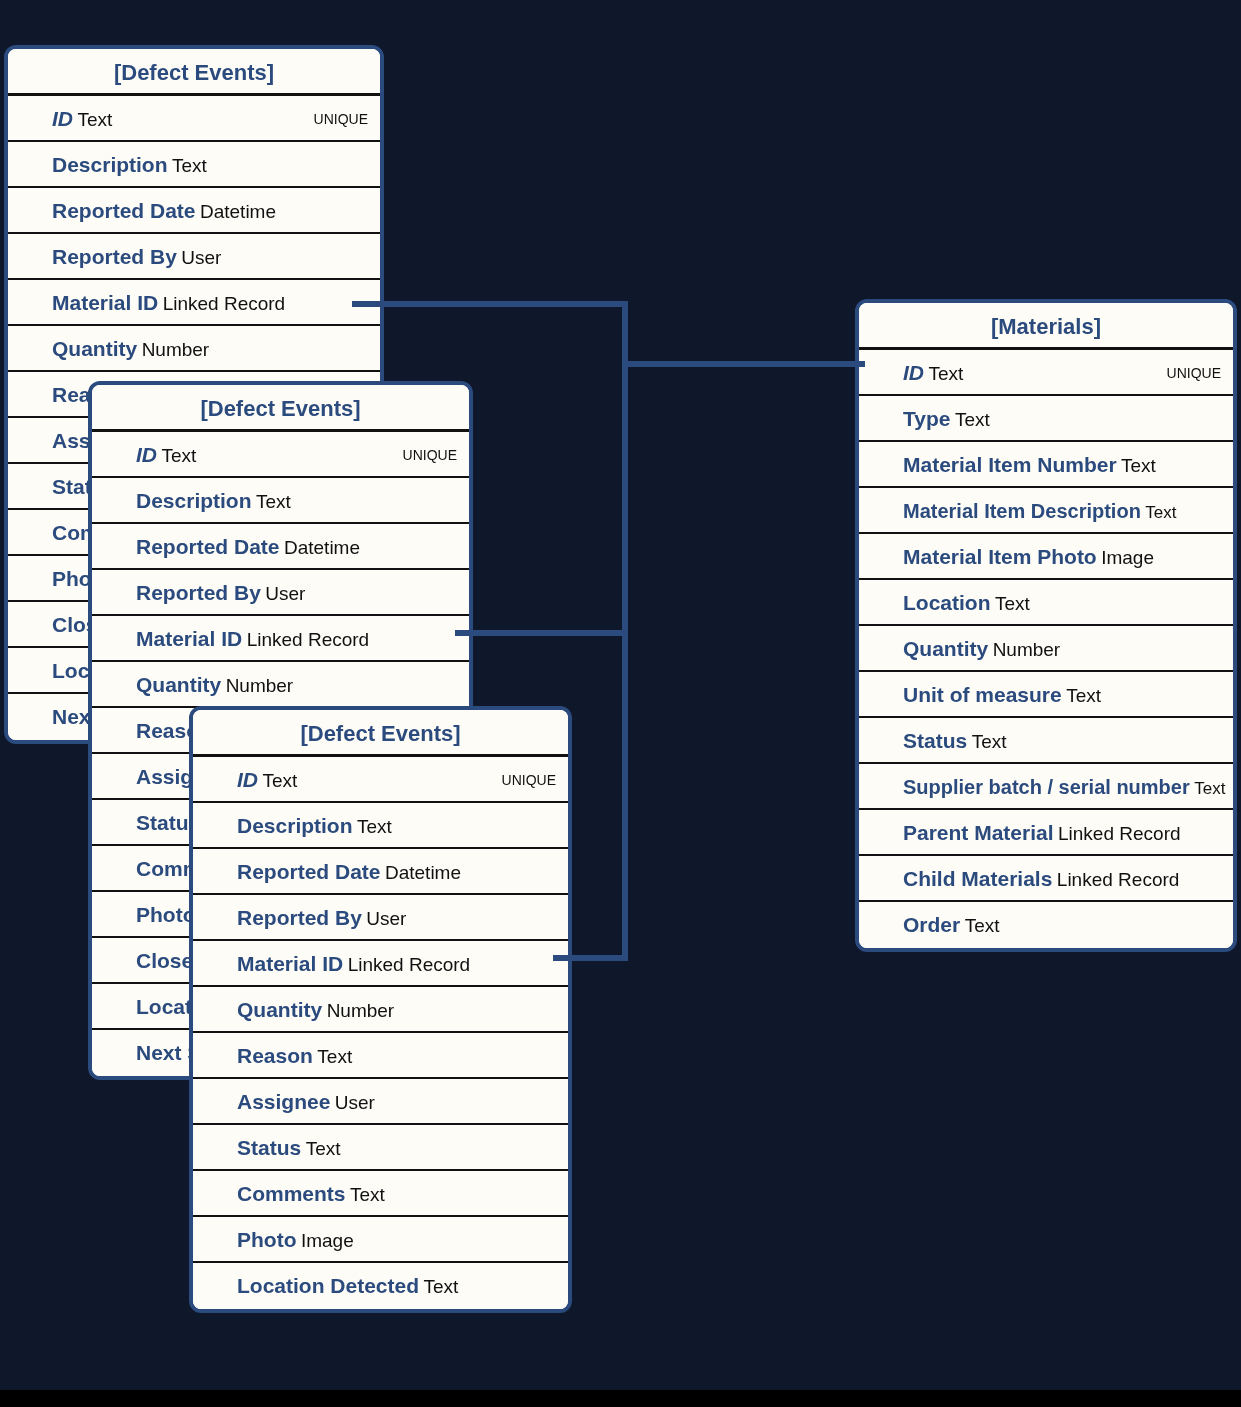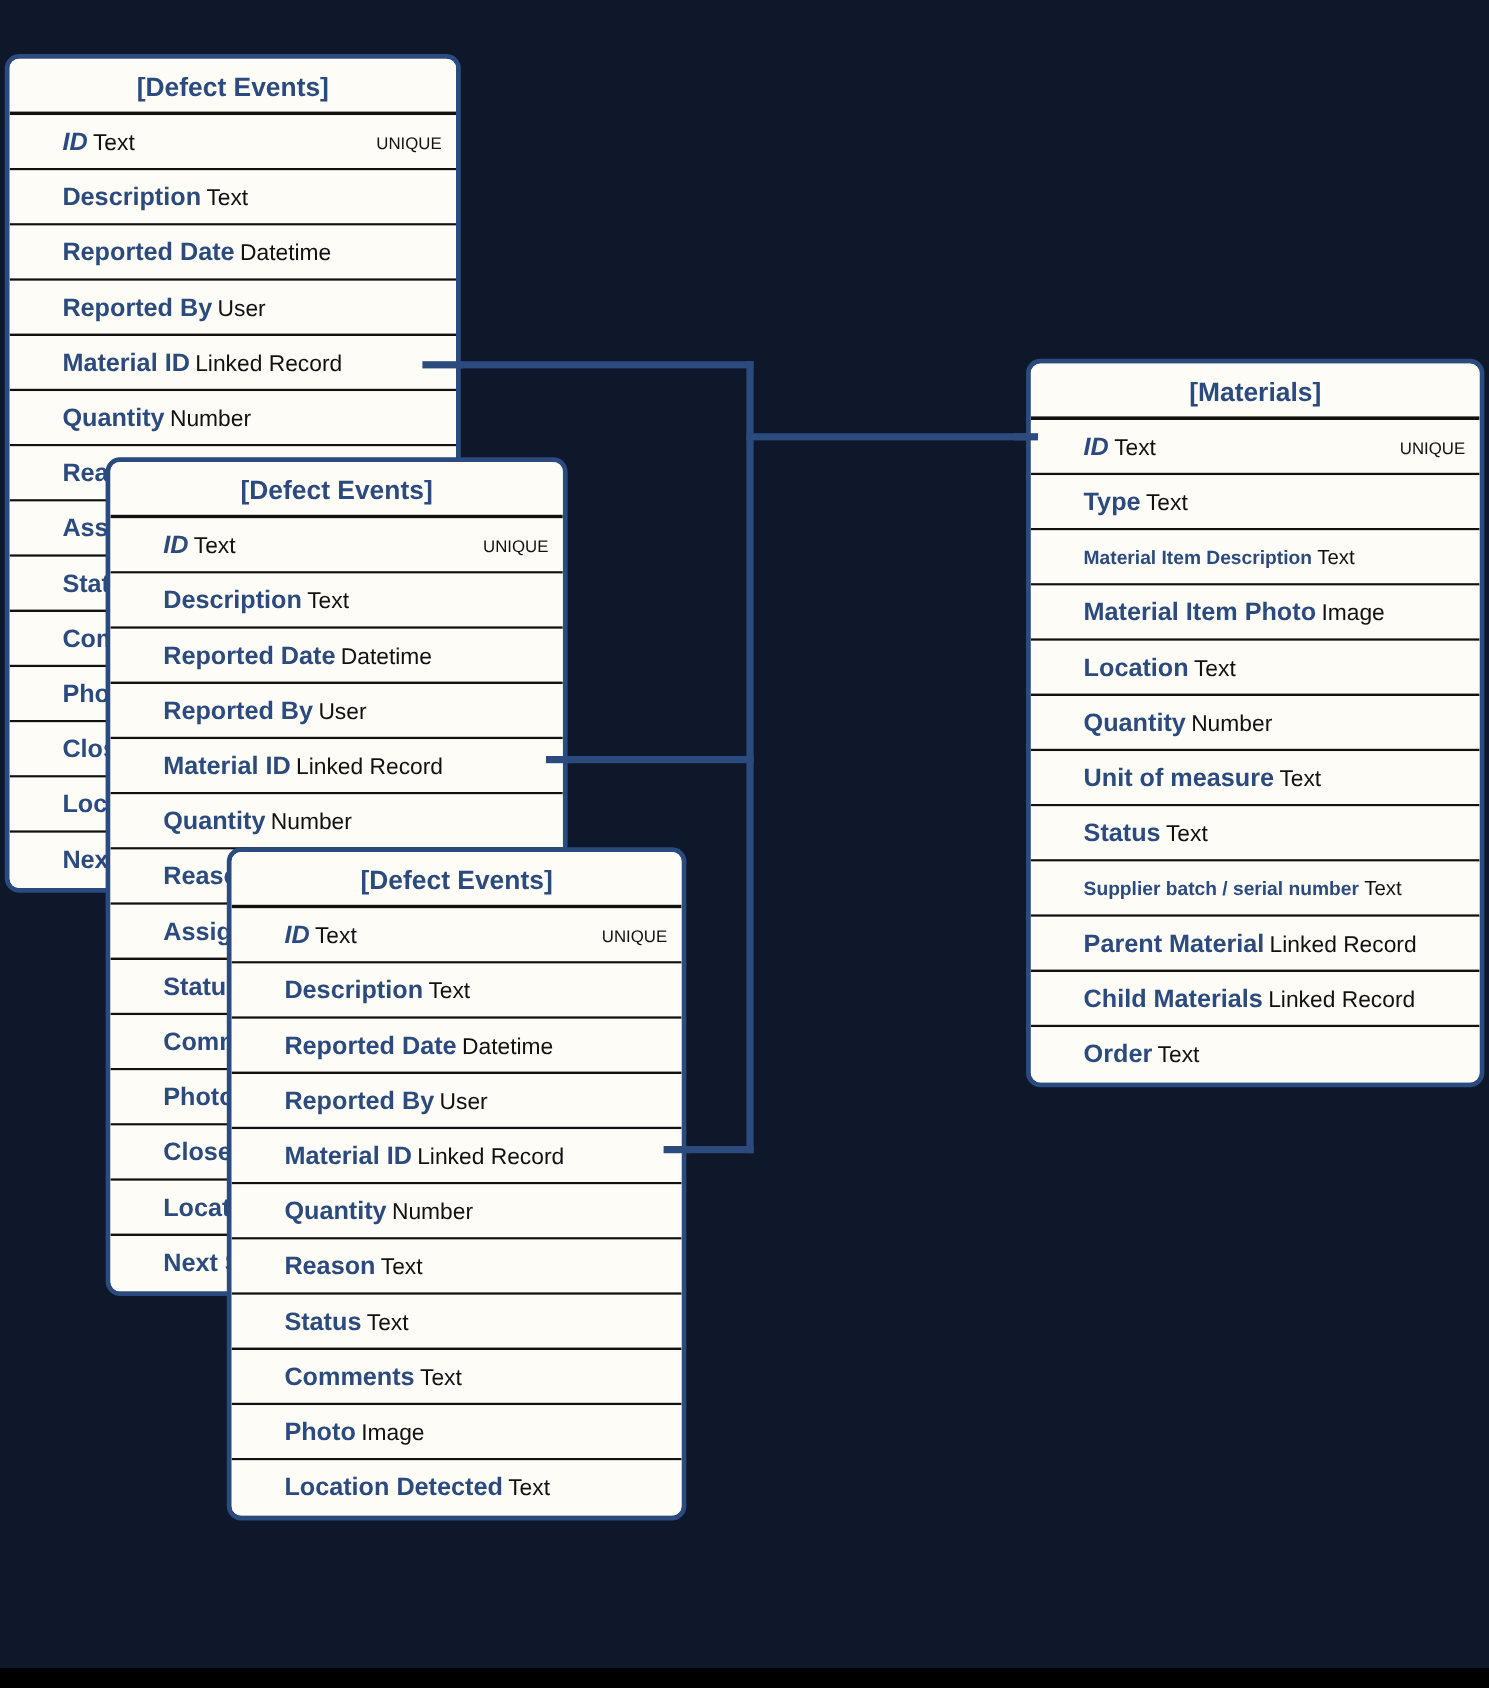--- a/index.html
+++ b/index.html
@@ -67,21 +67,21 @@
     font-size: 21px;
     font-weight: bold;
     color: #2b4a7d;
     margin-left: 32px;
   }
   .fname.pk {
     font-style: italic;
     font-weight: bold;
   }
   .fname.small {
-    font-size: 16px;
+    font-size: 20px;
   }
   .ftype {
     font-size: 19px;
     font-weight: normal;
     color: #111111;
   }
   .ftype.small { font-size: 17px; }
   .fflag {
     position: absolute;
     right: 12px;
@@ -158,32 +158,34 @@
   <div class="table-card" id="defect-events-3" style="left:189px; top:706px; width:383px;">
     <div class="table-title">[Defect Events]</div>
     <div class="rows">
       <div class="frow"><span class="fname pk">ID</span> <span class="ftype">Text</span><span class="fflag">UNIQUE</span></div>
       <div class="frow"><span class="fname">Description</span> <span class="ftype">Text</span></div>
       <div class="frow"><span class="fname">Reported Date</span> <span class="ftype">Datetime</span></div>
       <div class="frow"><span class="fname">Reported By</span> <span class="ftype">User</span></div>
       <div class="frow"><span class="fname">Material ID</span> <span class="ftype">Linked Record</span></div>
       <div class="frow"><span class="fname">Quantity</span> <span class="ftype">Number</span></div>
       <div class="frow"><span class="fname">Reason</span> <span class="ftype">Text</span></div>
+      <div class="frow"><span class="fname">Assignee</span> <span class="ftype">User</span></div>
       <div class="frow"><span class="fname">Status</span> <span class="ftype">Text</span></div>
       <div class="frow"><span class="fname">Comments</span> <span class="ftype">Text</span></div>
       <div class="frow"><span class="fname">Photo</span> <span class="ftype">Image</span></div>
       <div class="frow"><span class="fname">Location Detected</span> <span class="ftype">Text</span></div>
     </div>
   </div>
 
   <div class="table-card" id="materials" style="left:855px; top:299px; width:382px;">
     <div class="table-title">[Materials]</div>
     <div class="rows">
       <div class="frow"><span class="fname pk">ID</span> <span class="ftype">Text</span><span class="fflag">UNIQUE</span></div>
       <div class="frow"><span class="fname">Type</span> <span class="ftype">Text</span></div>
+      <div class="frow"><span class="fname">Material Item Number</span> <span class="ftype">Text</span></div>
       <div class="frow"><span class="fname small">Material Item Description</span> <span class="ftype small">Text</span></div>
       <div class="frow"><span class="fname">Material Item Photo</span> <span class="ftype">Image</span></div>
       <div class="frow"><span class="fname">Location</span> <span class="ftype">Text</span></div>
       <div class="frow"><span class="fname">Quantity</span> <span class="ftype">Number</span></div>
       <div class="frow"><span class="fname">Unit of measure</span> <span class="ftype">Text</span></div>
       <div class="frow"><span class="fname">Status</span> <span class="ftype">Text</span></div>
       <div class="frow"><span class="fname small">Supplier batch / serial number</span> <span class="ftype small">Text</span></div>
       <div class="frow"><span class="fname">Parent Material</span> <span class="ftype">Linked Record</span></div>
       <div class="frow"><span class="fname">Child Materials</span> <span class="ftype">Linked Record</span></div>
       <div class="frow"><span class="fname">Order</span> <span class="ftype">Text</span></div>

